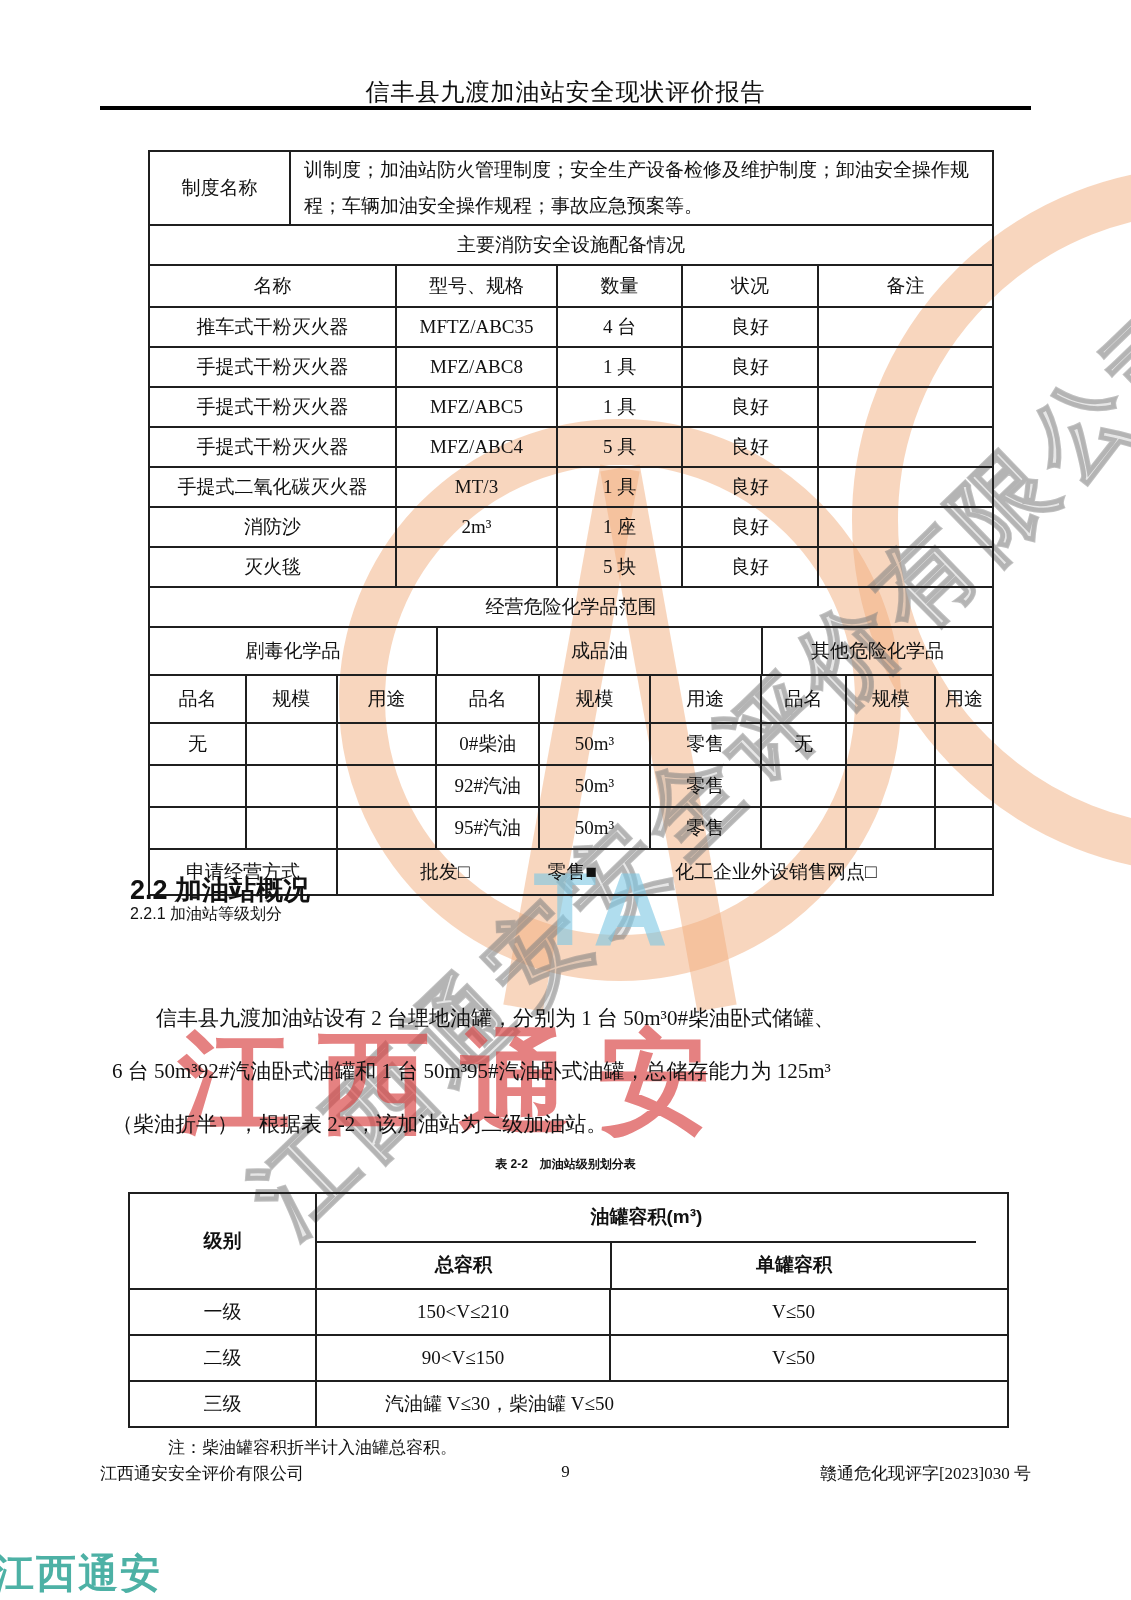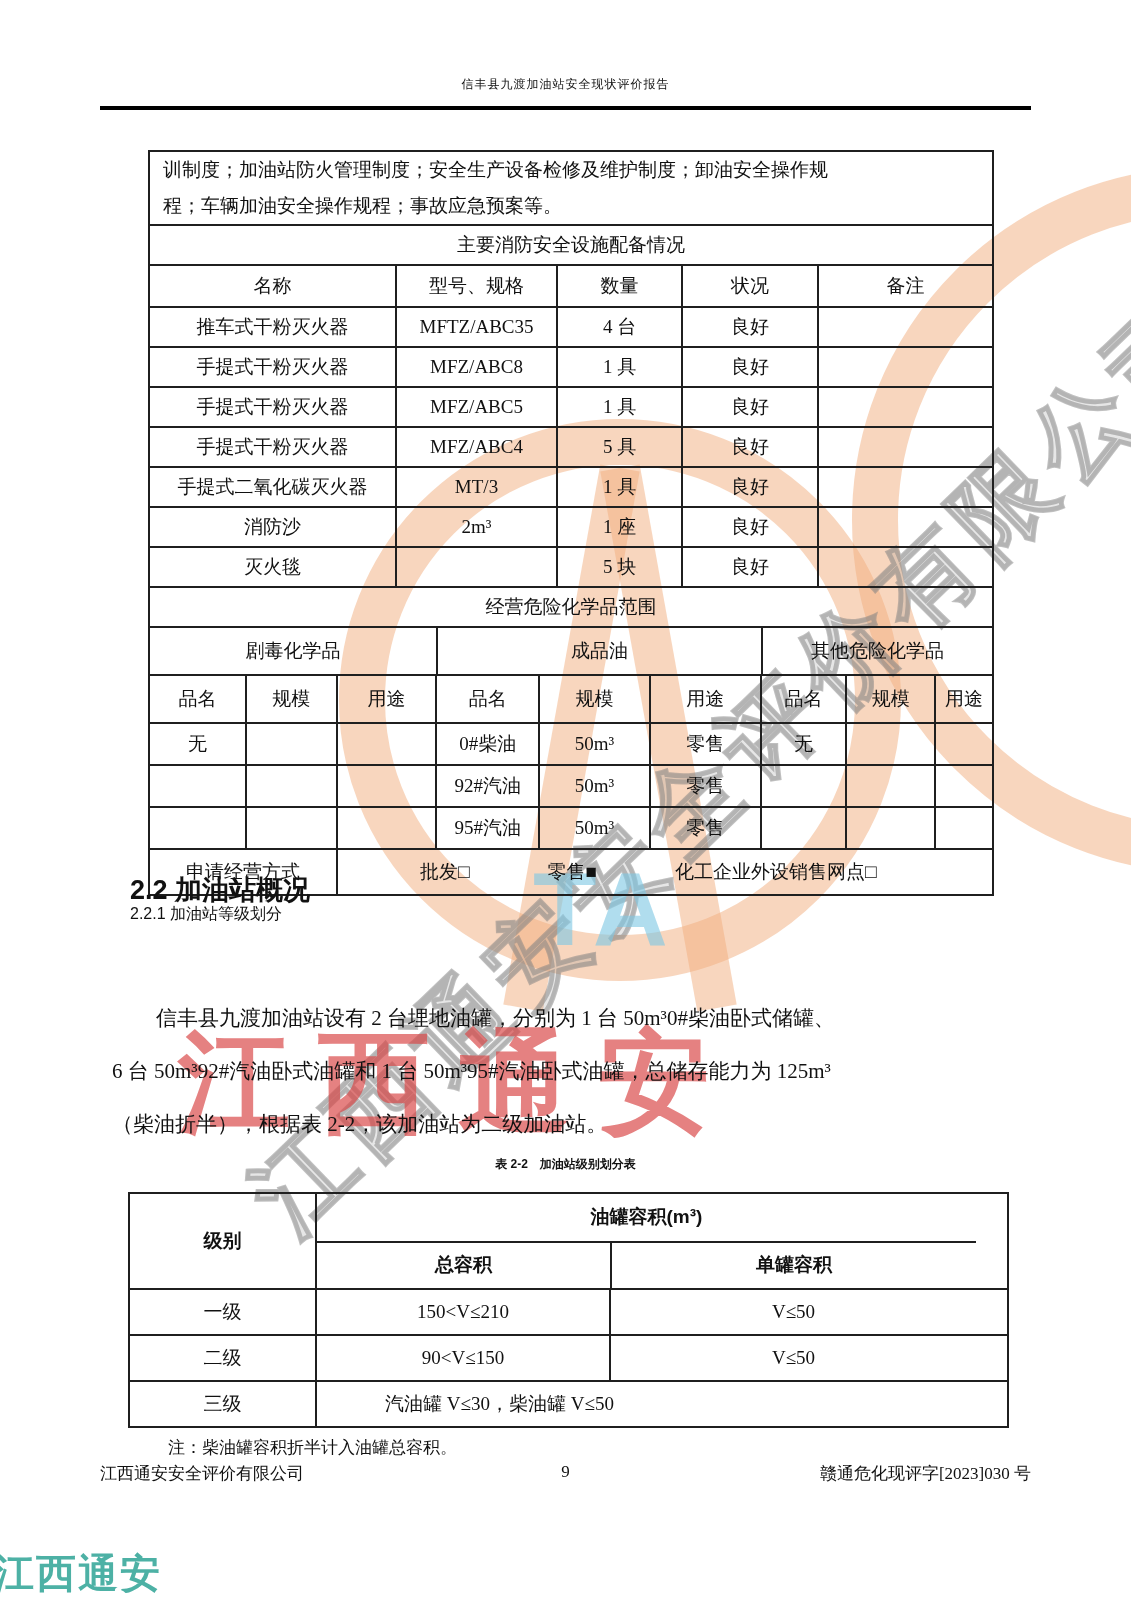--- a/index.html
+++ b/index.html
@@ -1,20 +1,20 @@
 <!DOCTYPE html>
 <html><head>
 <meta charset="utf-8">
 <style>
   html,body{margin:0;padding:0;background:#e8e8e8;}
   .page{position:relative;width:1131px;height:1600px;background:#ffffff;margin:0 auto;
         overflow:hidden;font-family:"Liberation Serif","DejaVu Serif",serif;color:#111;}
   .abs{position:absolute;}
   
-  .doc-title{left:0;right:0;top:76px;text-align:center;font-size:12px;letter-spacing:1px;}
+  .doc-title{left:0;right:0;top:76px;text-align:center;font-size:24px;letter-spacing:1px;}
   .header-rule{left:100px;right:100px;top:106px;height:4px;background:#000;}
   
   .t{border:2px solid #1f1f1f;z-index:2;background:transparent;}
   .row{display:flex;border-top:2px solid #1f1f1f;}
   .row.first{border-top:none;}
   .c{display:flex;align-items:center;justify-content:center;text-align:center;
      font-size:19px;box-sizing:border-box;}
   .c + .c{border-left:2px solid #1f1f1f;}
   .c.left{justify-content:flex-start;text-align:left;}
   
@@ -80,20 +80,21 @@
   <div class="abs wm wm-ta">TA</div>
   <div class="abs wm wm-red">江西通安</div>
   <div class="abs wm wm-corner">江西通安</div>
 
   <div class="abs doc-title" style="z-index:2;">信丰县九渡加油站安全现状评价报告</div>
   <div class="abs header-rule" style="z-index:2;"></div>
 
   <div class="abs t t1">
 
     <div class="row first" style="height:72px">
+      <div class="c w139">制度名称</div>
       <div class="c w703 left sys-content">训制度；加油站防火管理制度；安全生产设备检修及维护制度；卸油安全操作规程；车辆加油安全操作规程；事故应急预案等。</div>
     </div>
 
     <div class="row h38">
       <div class="c full">主要消防安全设施配备情况</div>
     </div>
 
     <div class="row h40">
       <div class="c w245">名称</div>
       <div class="c w161">型号、规格</div>

